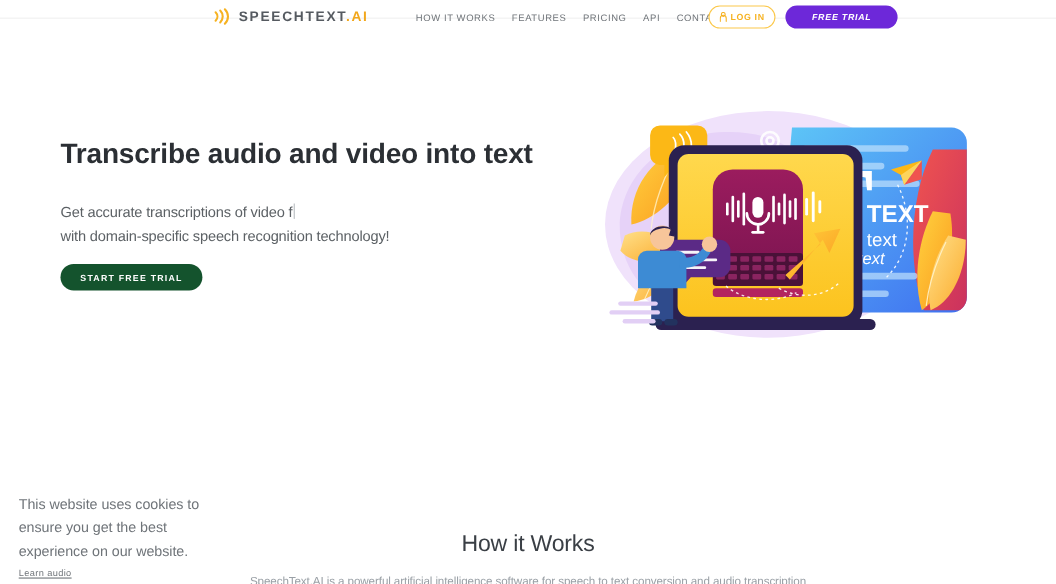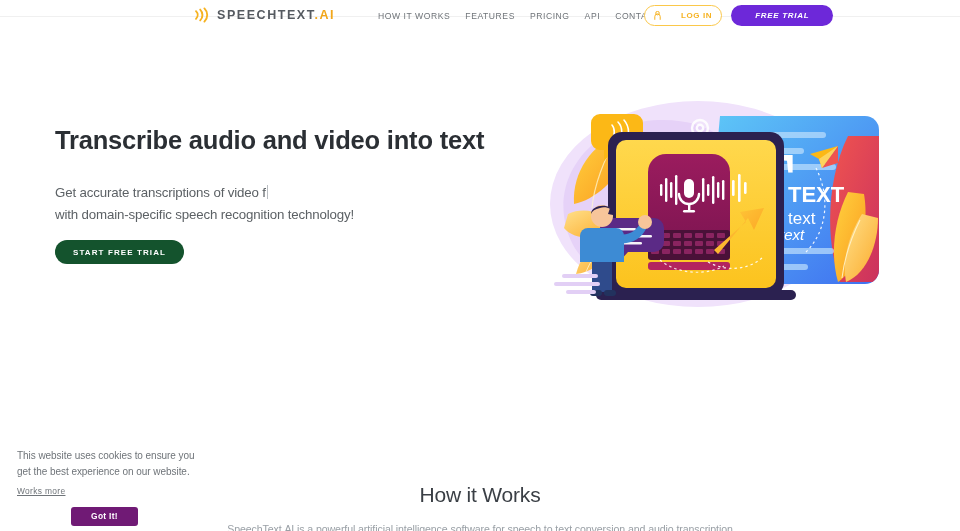--- a/index.html
+++ b/index.html
@@ -36,21 +36,21 @@
   }
   .nav a {
     font-size: 8.6px; letter-spacing: 0.55px; color: #6f7479;
     text-decoration: none; white-space: nowrap; text-transform: uppercase;
   }
   .auth {
     position: absolute; left: 644px; top: 5px;
     display: flex; align-items: center; gap: 9px;
   }
   .btn-login {
-    display: flex; align-items: center; gap: 20px;
+    display: flex; align-items: center; gap: 3px;
     height: 21px; padding: 0 9px;
     border: 1px solid #fbc84a; border-radius: 11px;
     background: #fff; color: #f6b221;
     font-size: 8px; font-weight: 700; letter-spacing: 0.6px;
     white-space: nowrap; cursor: pointer;
   }
   .btn-login svg { display:block; }
   .btn-trial {
     height: 21px; padding: 0 24px; border: none; border-radius: 11px;
     background: #6d28d9; color: #fff;
@@ -94,21 +94,21 @@
     margin-top: 16px; font-size: 10.6px; color: #9aa0a6; letter-spacing: -0.1px;
     white-space: nowrap;
   }
 
   
   .cookie {
     position: absolute; left: 0; top: 440px; width: 208px; padding: 8px 10px 10px 17px;
     background: #ffffff; text-align: left;
   }
   .cookie-text {
-    font-size: 10px; color: #6f7479; line-height: 1.62; letter-spacing: -0.05px;
+    font-size: 13px; color: #6f7479; line-height: 1.62; letter-spacing: -0.05px;
   }
   .cookie-link {
     display:inline-block; margin-top: 2px; font-size: 8.4px; color: #6f7479;
     text-decoration: underline; letter-spacing: 0.35px; cursor: pointer;
   }
   .cookie-btn-row { margin-top: 7px; text-align: center; padding-right: 6px; }
   .btn-cookie {
     height: 19px; padding: 0 20px; border: none; border-radius: 3px;
     background: #701a75; color: #fff;
     font-size: 8.4px; font-weight: 700; letter-spacing: 0.3px; cursor: pointer;
@@ -366,19 +366,19 @@
     </svg>
   </div>
 
   <div class="how">
     <h2 class="how-title">How it Works</h2>
     <p class="how-sub">SpeechText.AI is a powerful artificial intelligence software for speech to text conversion and audio transcription</p>
   </div>
 
   <div class="cookie">
     <div class="cookie-text">This website uses cookies to ensure you get the best experience on our website.</div>
-    <a class="cookie-link" href="#">Works more</a>
+    <a class="cookie-link" href="#">Learn audio</a>
     <div class="cookie-btn-row">
       <button class="btn-cookie">Got It!</button>
     </div>
   </div>
 
 </div>
 
 </body></html>

